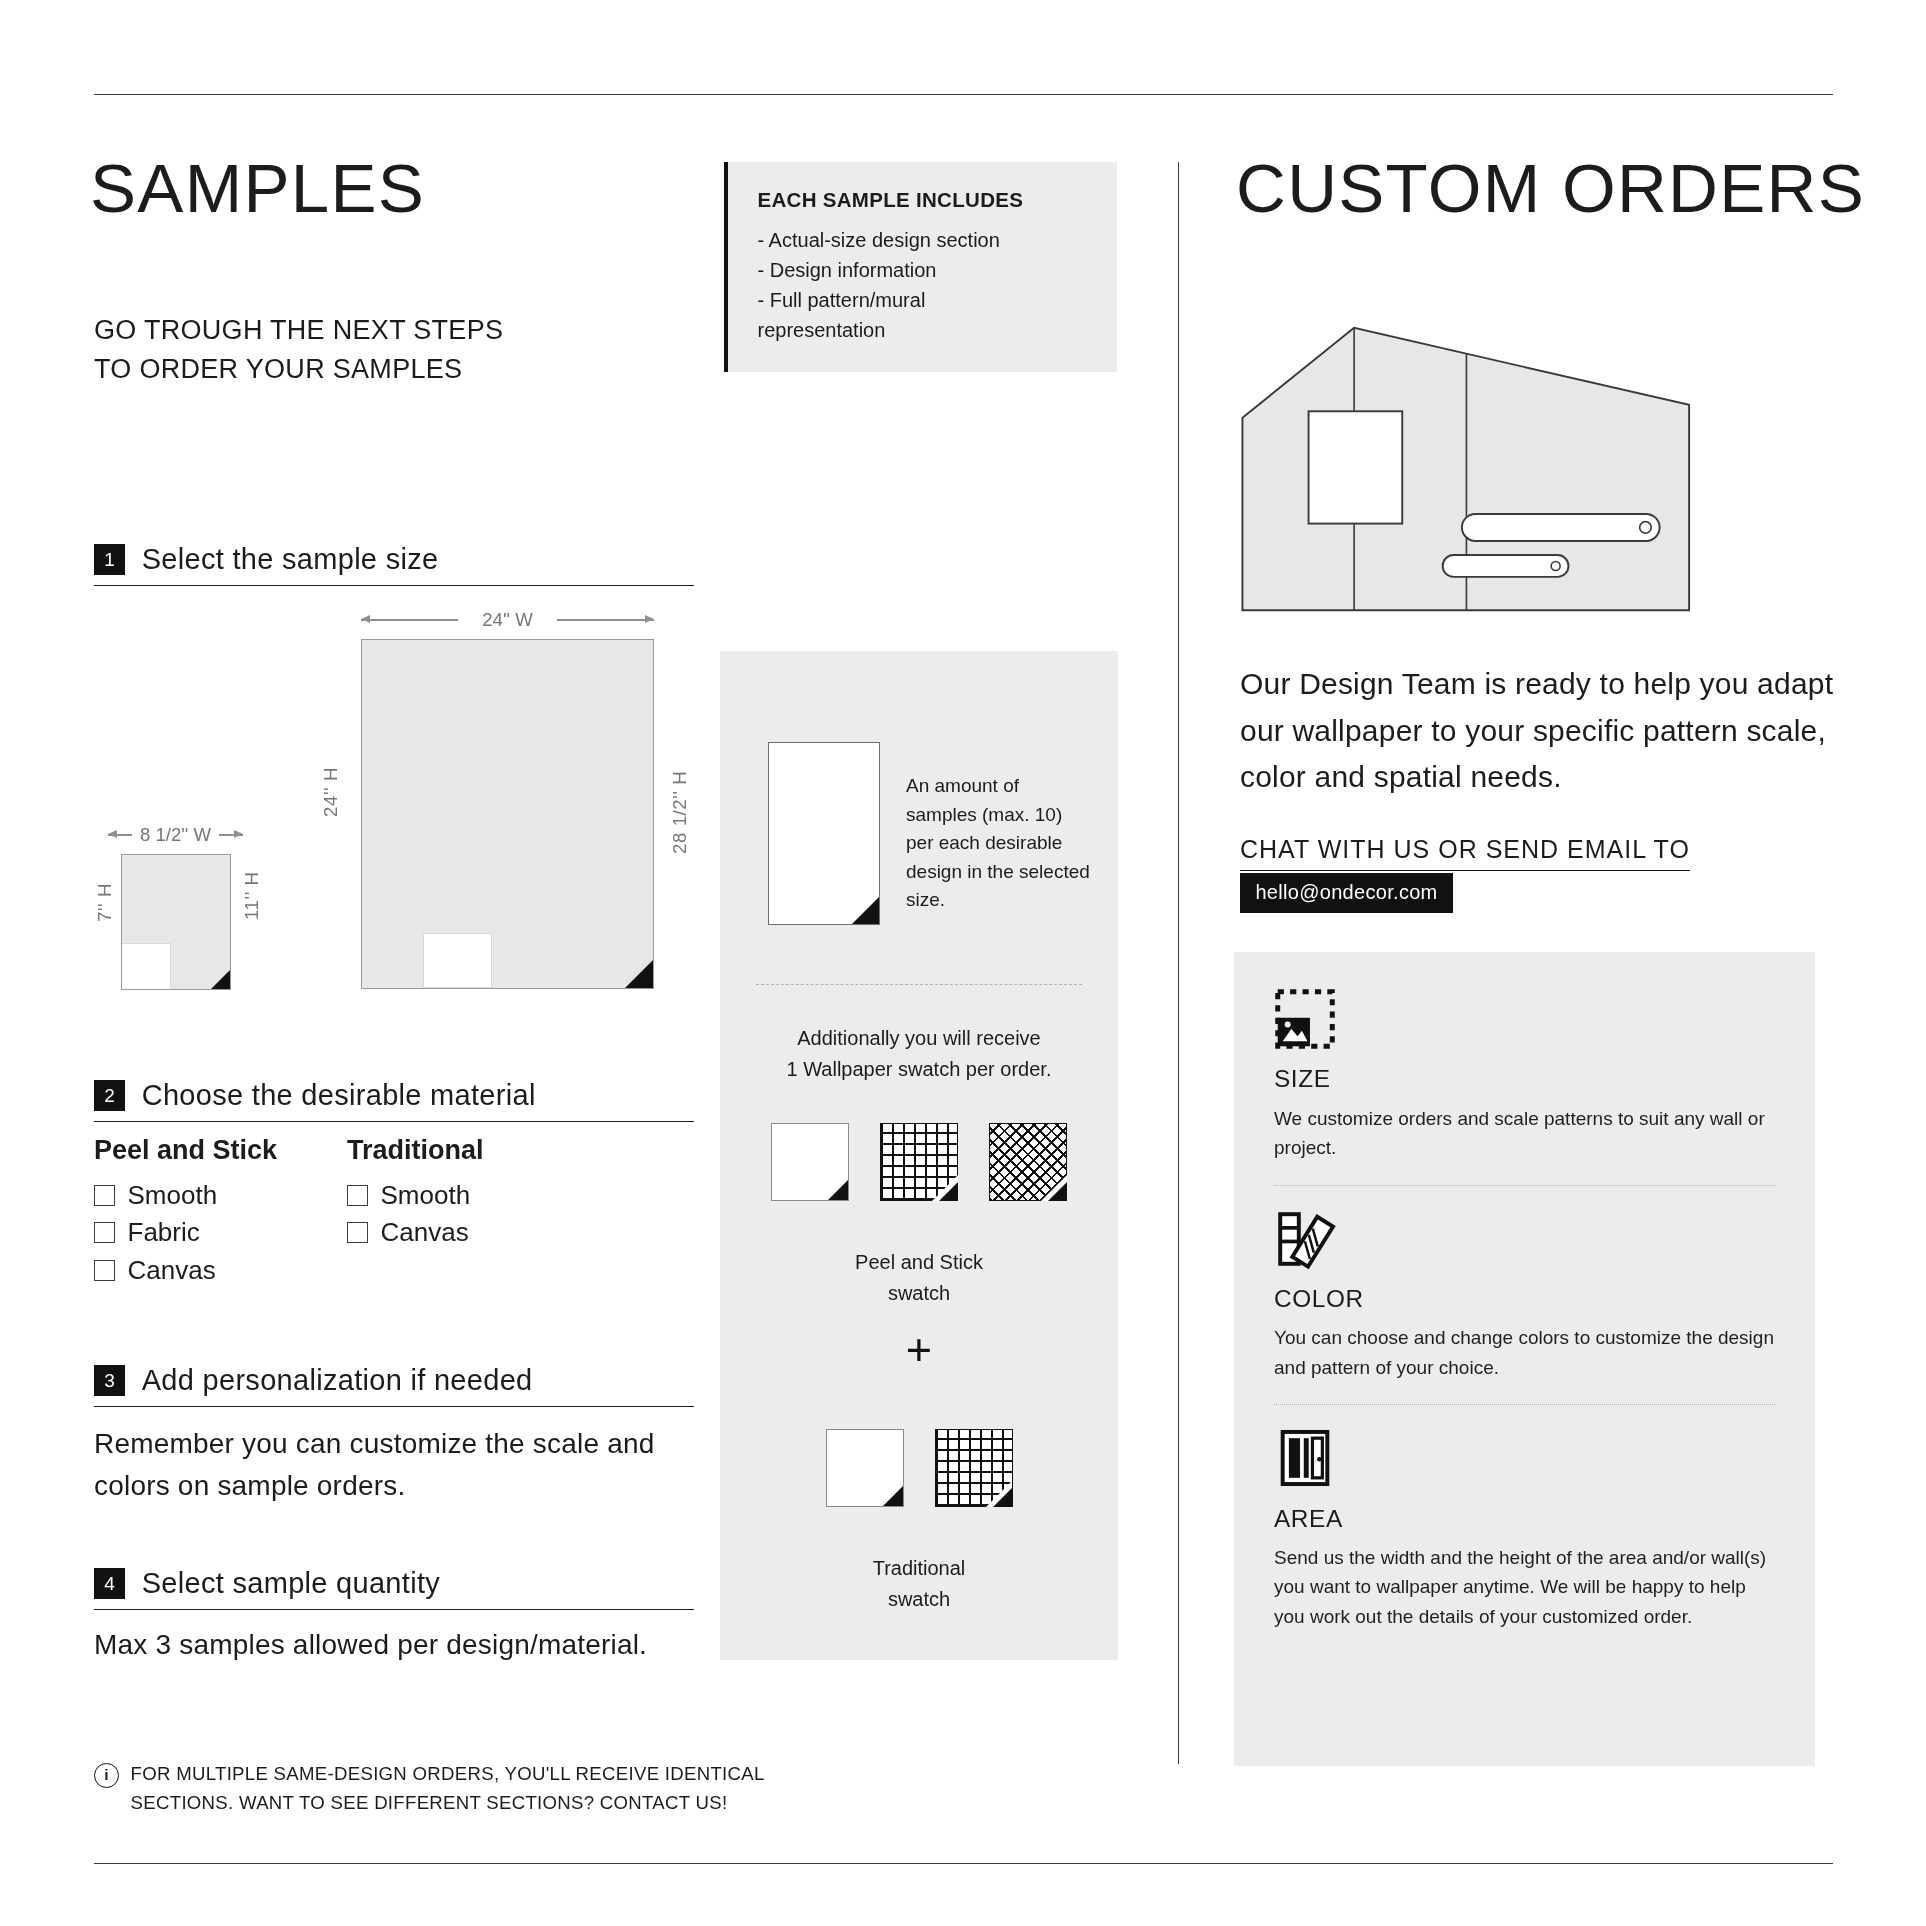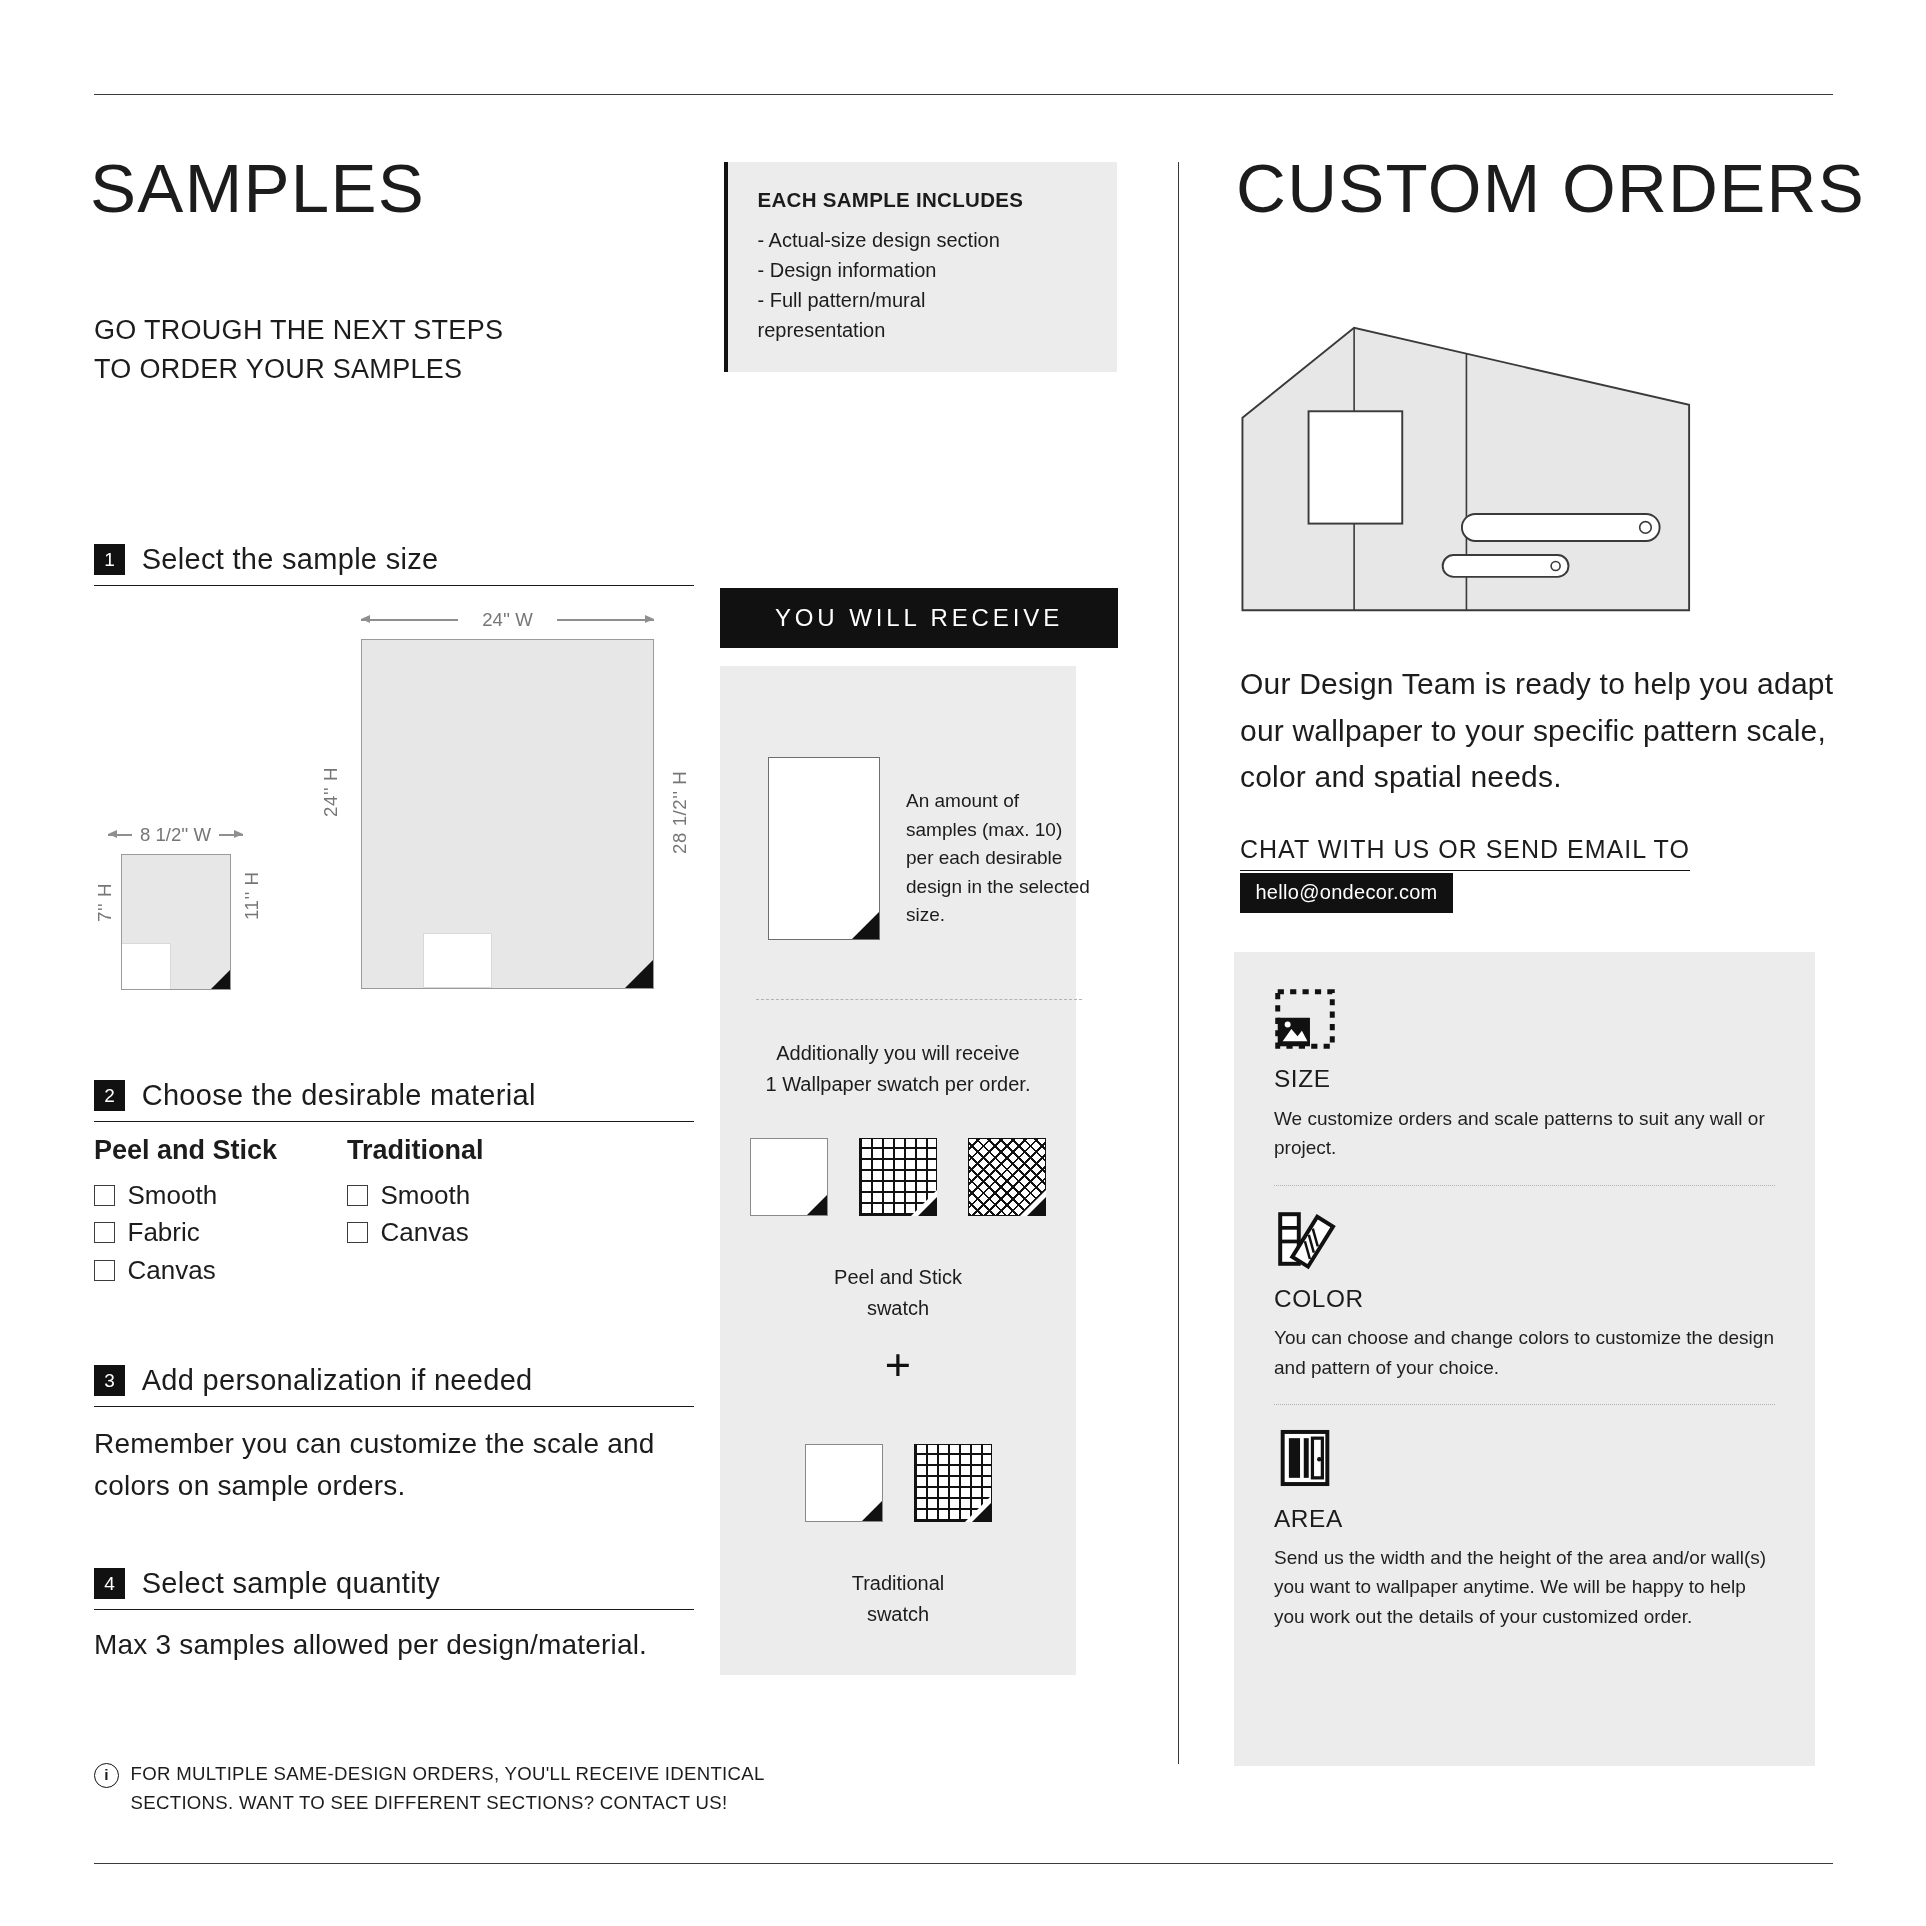--- a/index.html
+++ b/index.html
@@ -177,23 +177,22 @@
     <span class="step-title">Select sample quantity</span>
   </div>
   <div class="body-text" style="left:94px;top:1624px;width:642px;">Max 3 samples allowed per design/material.</div>
 
   <div class="footnote" style="left:94px;top:1760px;width:809px;">
     <span class="info-ic">i</span>
     <span class="tx">FOR MULTIPLE SAME-DESIGN ORDERS, YOU'LL RECEIVE IDENTICAL
 SECTIONS. WANT TO SEE DIFFERENT SECTIONS? CONTACT US!</span>
   </div>
 
-  <div class="recv-head" style="left:720px;top:588px;width:398px;height:60px;">YOU WILL RECEIVE</div>
-
-  <div class="recv-body" style="left:720px;top:666px;width:356px;height:1009px;">
+
+  <div class="recv-body" style="left:720px;top:651px;width:398px;height:1009px;">
     <div class="sheet" style="left:48px;top:91px;width:112px;height:183px;">
       <div class="fold" style="border-bottom:27px solid #111;border-left:27px solid transparent;"></div>
     </div>
     <div class="recv-text" style="left:186px;top:121px;width:187px;">An amount of samples (max. 10) per each desirable design in the selected size.</div>
 
     <div class="dash-div" style="left:36px;top:333px;width:326px;"></div>
 
     <div class="recv-center" style="top:372px;">Additionally you will receive
 1 Wallpaper swatch per order.</div>
 

